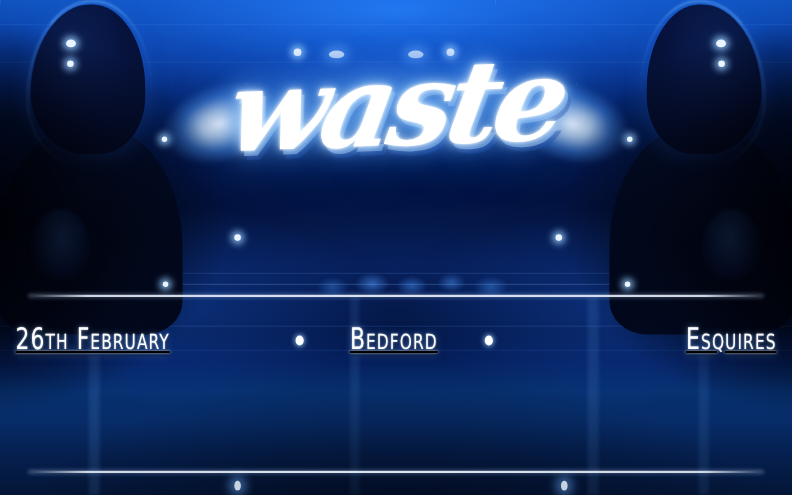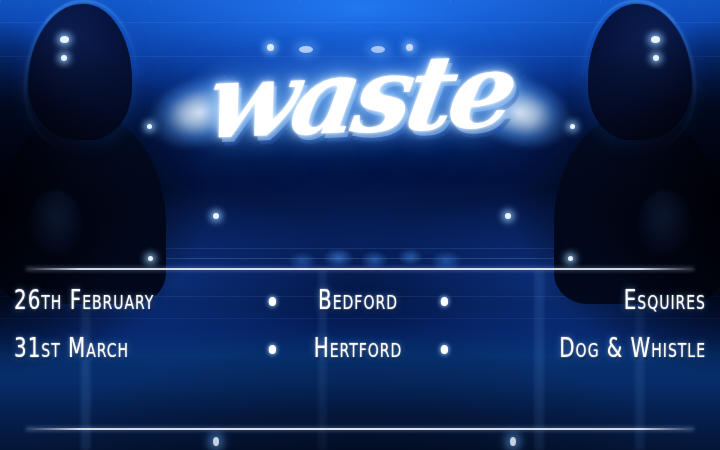--- a/index.html
+++ b/index.html
@@ -226,21 +226,23 @@
   .divider-top    { top: 268px; }
   .divider-bottom { top: 428px; }
 
   .dates {
     position: absolute;
     left: 14px; right: 14px;
     top: 284px;
   }
   .date-row {
     display: flex;
+    align-items: center;
     height: 48px;
+    text-decoration: underline;
   }
   .cell {
     font-family: "DejaVu Sans Condensed", "Liberation Sans Narrow", "Liberation Sans", sans-serif;
     font-variant: small-caps;
     font-weight: 400;
     font-size: 27px;
     letter-spacing: 1.2px;
     color: #fdfeff;
     white-space: nowrap;
     text-shadow:
@@ -324,25 +326,18 @@
 
     <div class="date-row">
       <div class="cell c-date">26th February</div>
       <div class="cell c-sep1"><span class="bullet"></span></div>
       <div class="cell c-city">Bedford</div>
       <div class="cell c-sep2"><span class="bullet"></span></div>
       <div class="cell c-venue">Esquires</div>
     </div>
 
 
-    <div class="date-row">
-      <div class="cell c-date">31st March</div>
-      <div class="cell c-sep1"><span class="bullet"></span></div>
-      <div class="cell c-city">Hertford</div>
-      <div class="cell c-sep2"><span class="bullet"></span></div>
-      <div class="cell c-venue">Dog &amp; Whistle</div>
-    </div>
 
   </div>
 
   <div class="divider divider-bottom"></div>
 
 </div>
 
 </body></html>

